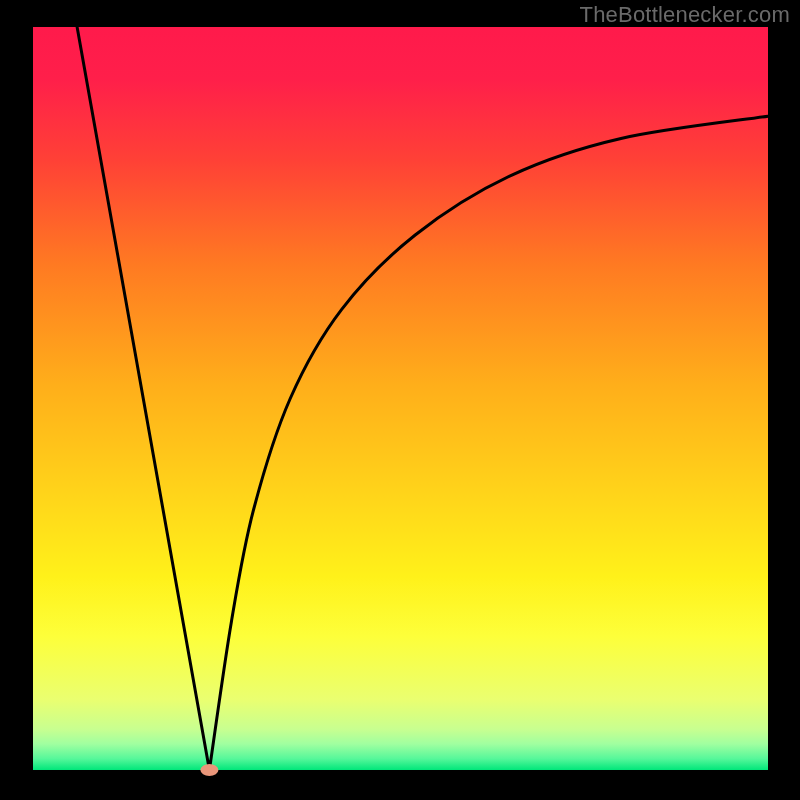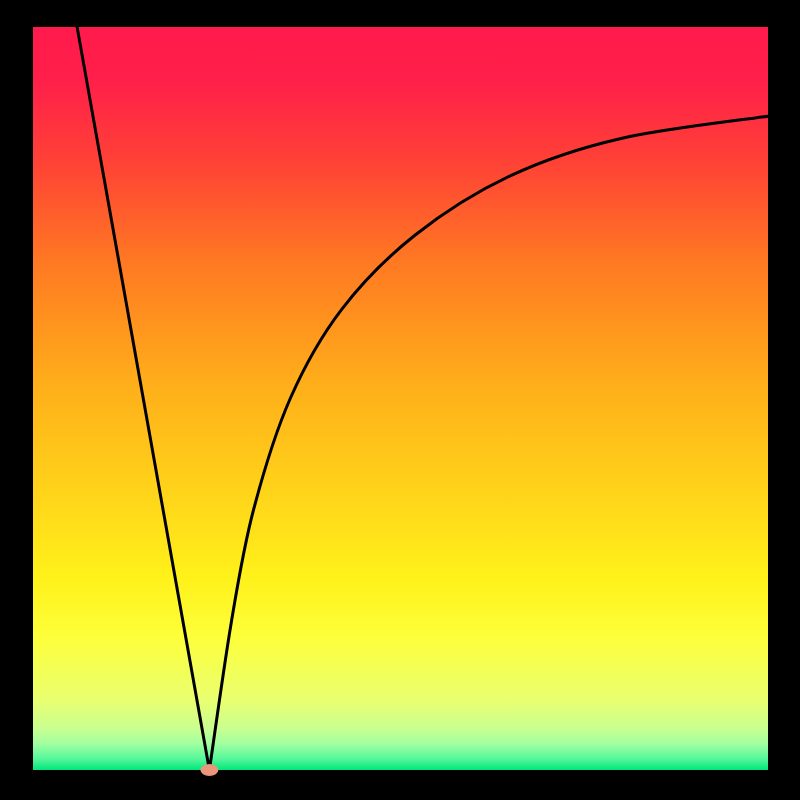--- a/index.html
+++ b/index.html
@@ -50,13 +50,14 @@
           <stop offset="96.5%" stop-color="#a0ffa0"></stop>
           <stop offset="98.5%" stop-color="#55f79a"></stop>
           <stop offset="100%" stop-color="#00e67a"></stop>
         </linearGradient>
     </defs>
     <rect x="0" y="0" width="800" height="800" fill="#000"></rect>
     <rect id="plot-bg" fill="url(#bg-grad)" x="33" y="27" width="735" height="743"></rect>
     <path id="curve-path" fill="none" stroke="#000" stroke-width="3" stroke-linejoin="round" stroke-linecap="round" d="M 77.1 27 L 209.4 770 C 213.07500000000002 745.2333333333333 224.10000000000002 664.7416666666667 231.45000000000002 621.4 C 238.8 578.0583333333333 243.7 547.1 253.5 509.95 C 263.3 472.8 275.55 431.935 290.25 398.5 C 304.95 365.065 320.875 336.5833333333333 341.7 309.34 C 362.525 282.09666666666664 387.025 257.33000000000004 415.2 235.04000000000002 C 443.375 212.75000000000003 476.45 191.6983333333333 510.75 175.59999999999997 C 545.05 159.50166666666664 578.125 148.35666666666668 621 138.45000000000002 C 663.875 128.54333333333335 743.5 119.875 768 116.16"></path>
     <ellipse id="min-marker" cx="209.4" cy="770" rx="9" ry="6" fill="#e9967a"></ellipse>
   </svg>
+  <div class="watermark">TheBottlenecker.com</div>
 </div>
 
 </body></html>

